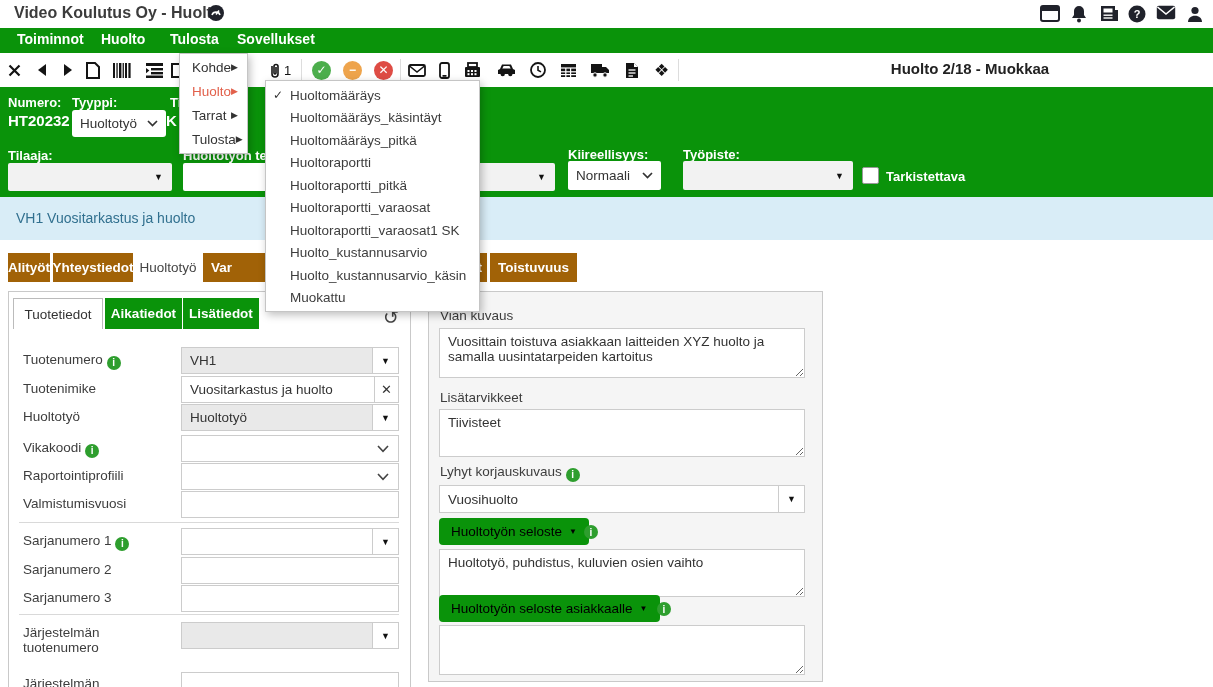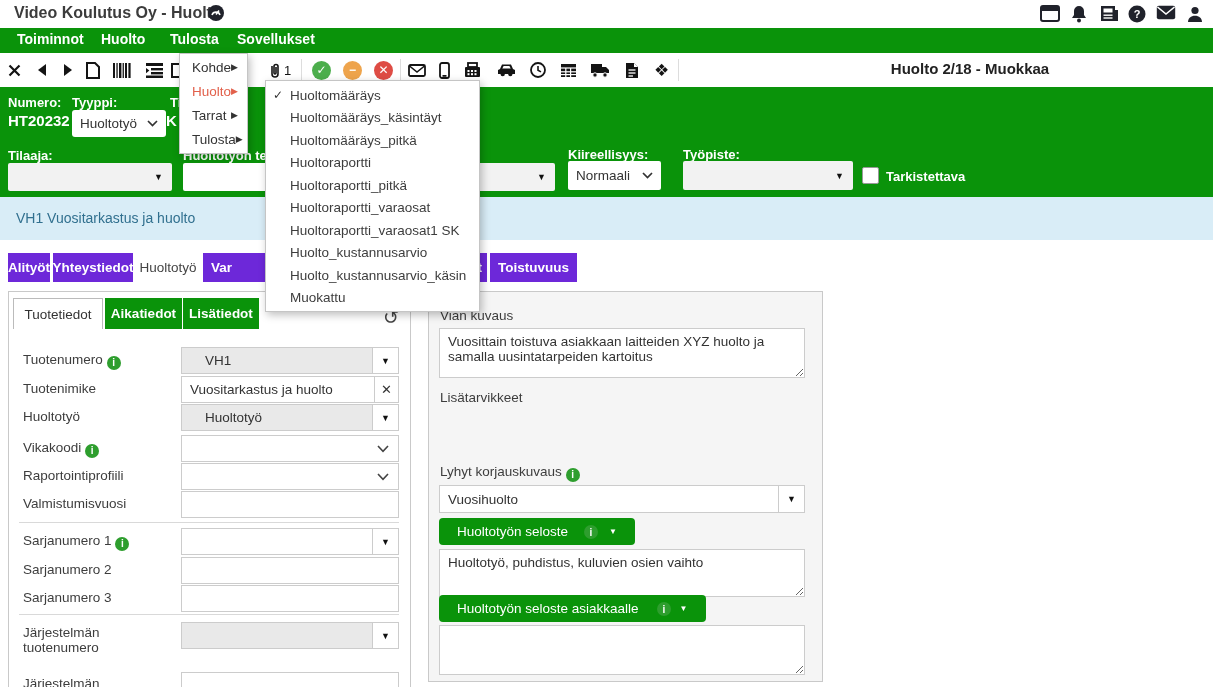--- a/index.html
+++ b/index.html
@@ -36,55 +36,55 @@
   .hcombo { background:#f2f2f2; border-radius:2px; height:28px; display:flex; align-items:center; }
   .hcombo .caret { margin-left:auto; padding-right:9px; font-size:9px; color:#111; }
   .chev svg { display:block; }
 
   
   #info-bar { left:0; top:197px; width:1213px; height:43px; background:#d9edf7; }
   #info-text { left:16px; top:13px; font-size:14px; color:#31708f; }
 
   
   .tab { top:253px; height:29px; display:flex; align-items:center; justify-content:center;
-         background:#6d28d9; color:#fff; font-size:13.5px; font-weight:700; cursor:default; }
+         background:#a16207; color:#fff; font-size:13.5px; font-weight:700; cursor:default; }
   .tab.active { background:#fff; color:#444; font-weight:400; }
 
   
   #product-panel { left:8px; top:291px; width:403px; height:400px; background:#fff; border:1px solid #c9c9c9; }
   #desc-panel { left:428px; top:291px; width:395px; height:391px; background:#f5f5f5; border:1px solid #c9c9c9; }
 
   .subtab { top:6px; height:31px; display:flex; align-items:center; justify-content:center;
             background:#0a930a; color:#fff; font-size:13.5px; font-weight:700; cursor:default; }
   .subtab.active { background:#fff; color:#333; font-weight:400; border:1px solid #bbb; border-bottom:none; }
   #undo-icon { left:374px; top:14px; font-size:19px; color:#444; }
 
   .flabel { left:14px; font-size:13.5px; color:#3d3d3d; }
   .ffield { left:172px; width:218px; height:27px; background:#fff; border:1px solid #ccc;
             display:flex; align-items:center; font-size:13.5px; color:#333; }
   .ffield .txt { padding-left:8px; white-space:nowrap; overflow:hidden; }
-  .ffield.gray { background:#e9e9e9;padding-left:15px; }
+  .ffield.gray { background:#e9e9e9; }
   .combo-seg { margin-left:auto; width:26px; align-self:stretch; background:#fff; border-left:1px solid #ccc;
                display:flex; align-items:center; justify-content:center; font-size:9px; color:#111; }
   .chev-in { margin-left:auto; padding-right:9px; }
   .divider { left:10px; width:380px; height:1px; background:#d9d9d9; }
   .clear-btn { margin-left:auto; width:27px; align-self:stretch; background:#fff; border-left:1px solid #ccc;
                display:flex; align-items:center; justify-content:center; font-size:13px; color:#333; }
   input.raw { width:100%; height:100%; border:none; outline:none; font:13.5px "Liberation Sans","DejaVu Sans",sans-serif;
               color:#333; padding-left:8px; background:transparent; }
 
   .info-ic { display:inline-flex; width:14px; height:14px; border-radius:50%; background:#2e9e2e; color:#fff;
              font-size:10px; font-weight:700; align-items:center; justify-content:center; vertical-align:-2px; }
 
   .dlabel { font-size:13.5px; color:#3d3d3d; }
   .dta { background:#fff; border:1px solid #ccc; font:13.5px "Liberation Sans","DejaVu Sans",sans-serif;
          color:#333; padding:5px 8px; resize:vertical; width:366px; }
   .dcombo { background:#fff; border:1px solid #ccc; height:28px; width:366px; display:flex; align-items:center; font-size:13.5px; }
-  .gbtn { background:#0a930a; color:#ffffff; border:none; border-radius:4px; height:27px; font:13.5px "Liberation Sans","DejaVu Sans",sans-serif;
-          display:inline-flex; align-items:center; padding:0 18px; cursor:default;gap:34px; }
+  .gbtn { background:#0a930a; color:#000000; border:none; border-radius:4px; height:27px; font:13.5px "Liberation Sans","DejaVu Sans",sans-serif;
+          display:inline-flex; align-items:center; padding:0 12px; cursor:default; }
   .gbtn .caret { font-size:8px; margin-left:7px; }
 
   
   #print-menu { left:179px; top:53px; width:69px; height:101px; background:#fff; border:1px solid #c5c5c5;
                 box-shadow:2px 3px 8px rgba(0,0,0,.25); z-index:50; padding-top:1px; }
   .pm-item { height:24px; display:flex; align-items:center; padding:0 9px 0 12px; font-size:13.5px; color:#333; cursor:default; }
   .pm-item .arrow { margin-left:auto; font-size:9px; }
   .pm-item.hl { color:#e2604b; }
   #print-submenu { left:265px; top:80px; width:215px; height:232px; background:#fff; border:1px solid #c5c5c5;
                    box-shadow:2px 3px 8px rgba(0,0,0,.25); z-index:51; padding-top:3px; }
@@ -452,20 +452,21 @@
     <div class="abs ffield" style="top:380px;">
       <input class="raw" value="" style="">
     </div>
   </div>
 
   <div class="abs" id="desc-panel">
     <span class="abs dlabel" style="left:11px; top:16px;">Vian kuvaus</span>
     <textarea class="abs dta" style="left: 10px; top: 36px; height: 50px;">Vuosittain toistuva asiakkaan laitteiden XYZ huolto ja samalla uusintatarpeiden kartoitus</textarea>
 
     <span class="abs dlabel" style="left:11px; top:98px;">Lisätarvikkeet</span>
+    <textarea class="abs dta" style="left: 10px; top: 117px; height: 48px;">Tiivisteet</textarea>
 
     <span class="abs dlabel" style="left:11px; top:172px;"><span>Lyhyt korjauskuvaus</span> <span class="info-ic">i</span></span>
     <div class="abs dcombo" style="left:10px; top:193px;">
       <span class="txt" style="padding-left:8px;">Vuosihuolto</span>
       <span class="combo-seg">▼</span>
     </div>
 
     <button class="abs gbtn" style="left:10px; top:226px;">
       <span>Huoltotyön seloste</span>
         <span class="caret">▼</span>

